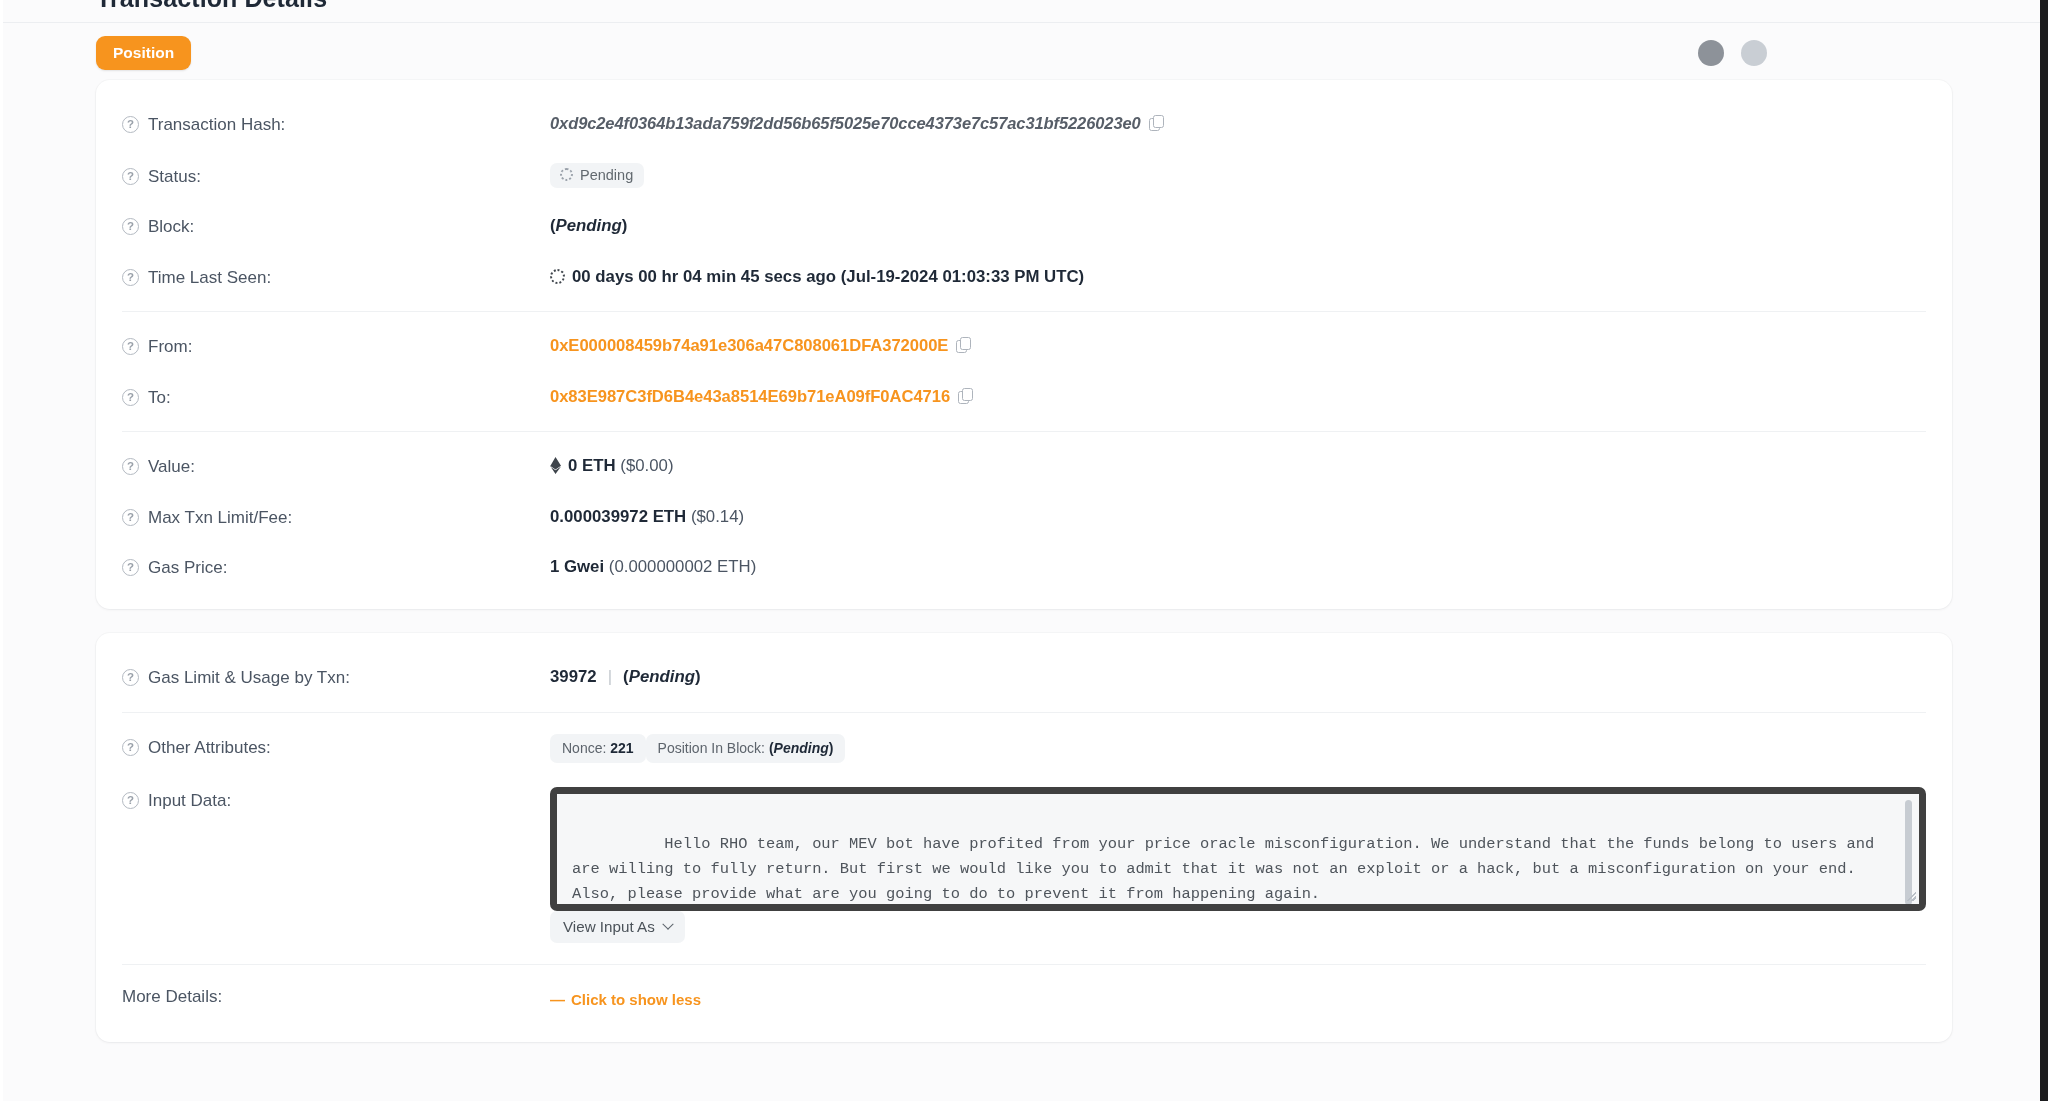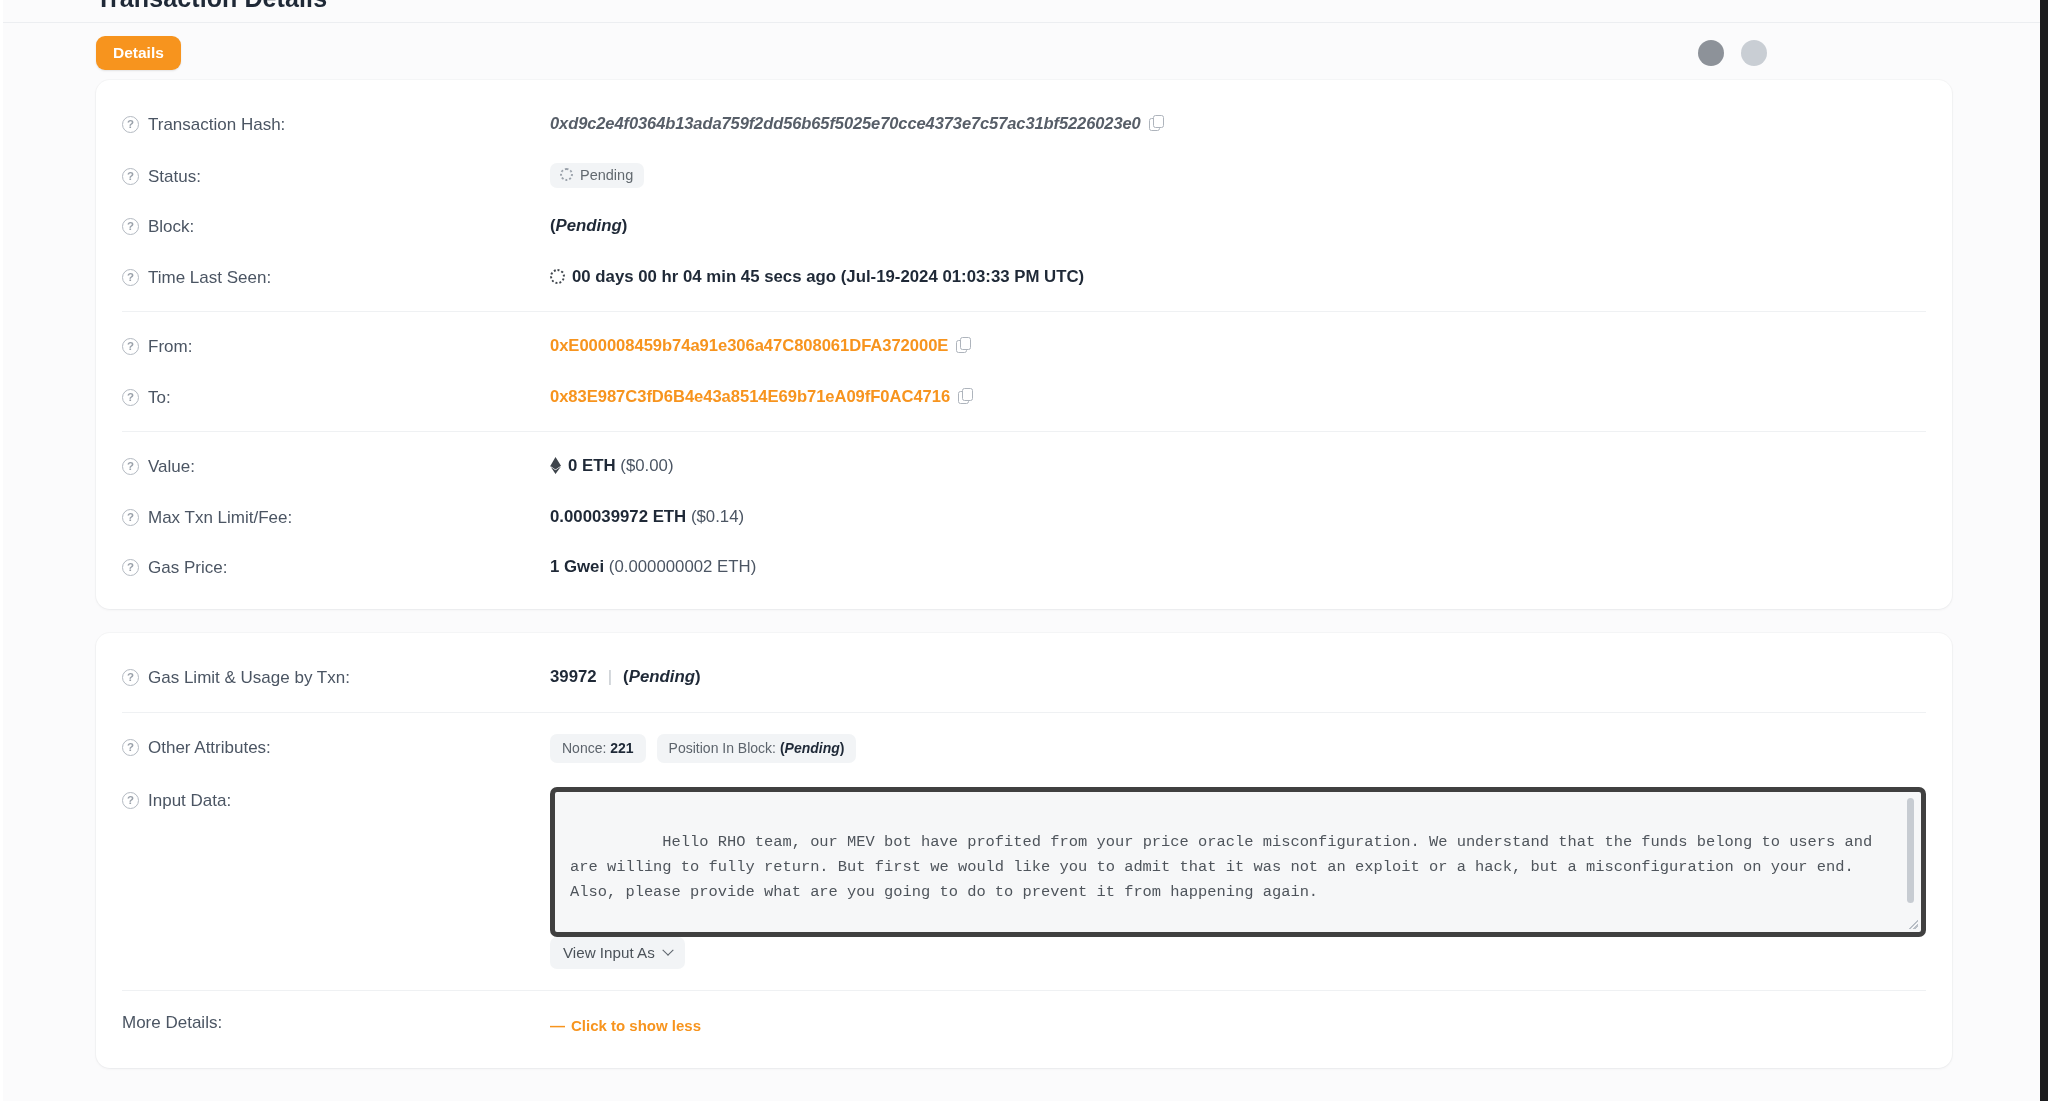--- a/index.html
+++ b/index.html
@@ -228,41 +228,41 @@
     vertical-align: -3px;
     background: #3f454c;
     clip-path: polygon(50% 0%, 100% 52%, 50% 74%, 0% 52%, 50% 100%, 100% 56%, 50% 78%, 0% 56%);
   }
   .val-strong { font-weight: 700; font-size: 16.8px; color: #1f2937; }
   .val-muted  { font-weight: 400; font-size: 16.8px; color: #4b5563; }
 
   .gas-sep { color: #c3c8ce; padding: 0 11px; font-weight: 400; }
 
   
-  .chips { display: flex; gap: 11px; flex-wrap: wrap; }
+  .chips { display: flex; flex-wrap: wrap; }
   .chip {
     background: #f2f4f6;
     border-radius: 7px;
     padding: 6px 12px 7px;
     font-size: 14px;
     color: #5d646c;
     line-height: 1.15;
     white-space: nowrap;
   }
   .chip b { color: #1f2937; font-weight: 700; }
   .chip i { font-style: italic; font-weight: 700; color: #1f2937; }
 
   
   .input-data-box {
     position: relative;
     background: #f6f7f8;
-    border: 5px solid #404040;
+    border: 7px solid #404040;
     border-radius: 7px;
     padding: 13px 30px 13px 15px;
-    height: 150px;
+    height: 124px;
     overflow: hidden;
     font-family: "Liberation Mono", monospace;
     font-size: 15.4px;
     line-height: 1.62;
     color: #4f555c;
     white-space: pre-wrap;
     word-break: normal;
   }
   .input-scrollbar {
     position: absolute;
@@ -325,21 +325,21 @@
 
 <div class="viewport-edge-left"></div>
 <div class="viewport-edge-right"></div>
 
 <div class="page">
 
   <div class="page-heading">Transaction Details</div>
   <div class="heading-rule"></div>
 
   <div class="tabbar">
-    <div class="tab-overview">Details</div>
+    <div class="tab-overview">Position</div>
     <div class="tabbar-right">
       <div class="round-btn dark"></div>
       <div class="round-btn light"></div>
     </div>
   </div>
 
   <div class="card">
 
     <div class="row">
       <div class="row-label">

